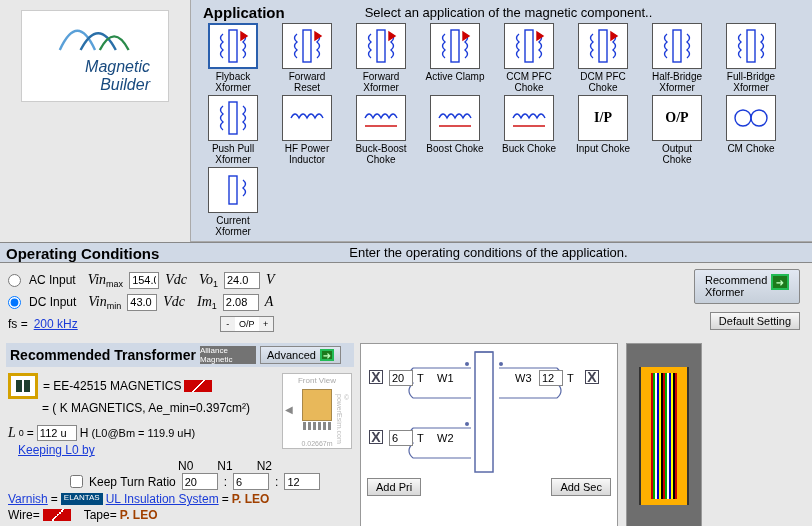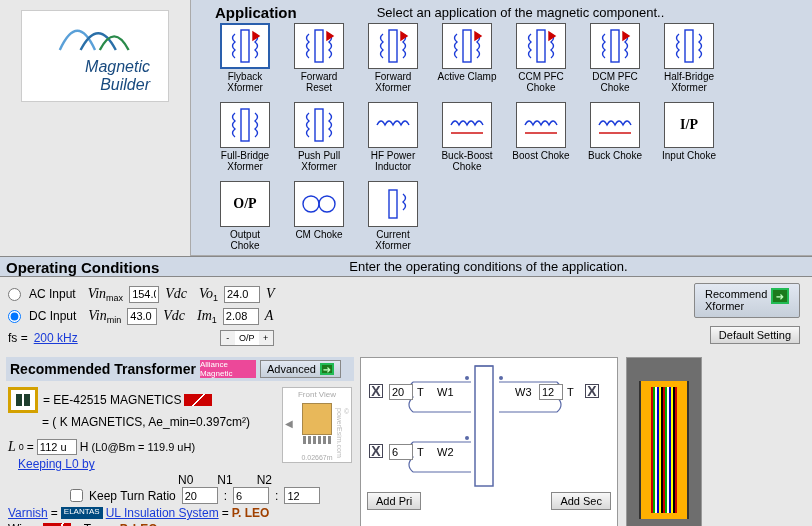--- a/index.html
+++ b/index.html
@@ -30,29 +30,29 @@
   align-items: center;
   justify-content: center;
   padding: 6px;
 }
 .logo-inner svg { width: 80px; height: 40px; }
 .logo-text { font-style: italic; font-size: 16px; color: #184a7f; line-height: 1.1; text-align: right; width: 100%; padding-right: 12px; }
 
 .app-panel {
   flex: 1;
   background: #d0d9e6;
-  padding: 4px 24px;
+  padding: 4px 12px;
   border-left: 1px solid #aaa;
   border-bottom: 1px solid #aaa;
 }
 .app-head { display: flex; align-items: center; margin-bottom: 2px; }
 .app-title { font-weight: bold; font-size: 15px; }
 .app-hint { font-size: 13px; margin-left: 80px; }
 
-.app-grid { display: flex; flex-wrap: wrap; gap: 9px 14px; }
+.app-grid { display: flex; flex-wrap: wrap; gap: 2px 14px; }
 .app-item {
   width: 60px;
   display: flex;
   flex-direction: column;
   align-items: center;
   font-size: 10px;
   text-align: center;
   line-height: 1.1;
   cursor: pointer;
 }
@@ -115,21 +115,21 @@
 }
 .arrow-box { width: 18px; height: 16px; background: #1c7a1c; border: 2px solid #2b5; display: inline-flex; align-items: center; justify-content: center; color: #9f6; font-size: 11px; }
 .arrow-box::after { content: "➜"; color:#bfffbf; font-size:10px;}
 .op-right { position: absolute; right: 12px; top: 6px; display: flex; flex-direction: column; gap: 8px; align-items: flex-end; }
 
 
 .rec-section { display: flex; gap: 6px; padding: 2px 6px 6px 6px; }
 .rec-left { width: 348px; }
 .rec-head { background: #d0d9e6; padding: 3px 4px; display: flex; align-items: center; gap: 4px; }
 .rec-title { font-weight: bold; font-size: 14px; }
-.badge-blue { width: 56px; height: 18px; background: #ec4899; color: #fff; font-size: 8px; display: inline-flex; align-items:center; justify-content:center; }
+.badge-blue { width: 56px; height: 18px; background: #737373; color: #fff; font-size: 8px; display: inline-flex; align-items:center; justify-content:center; }
 .adv-btn { background: linear-gradient(#e2e8f2,#c6cfda); border: 1px solid #888; padding: 2px 6px; font-size: 11px; display:inline-flex; align-items:flex-start; gap:4px; cursor:pointer;}
 .core-box {
   width: 30px; height: 26px; border: 3px solid #d4a100; background: #fff;
   display: inline-flex; align-items: center; justify-content: center; margin-right: 2px;
   vertical-align: middle;
 }
 .core-inner { width: 6px; height: 12px; background: #1f3f2e; box-shadow: 8px 0 0 #1f3f2e; margin-left:-8px;}
 .red-stripe { width: 28px; height: 12px; background: linear-gradient(135deg,#c00 0 50%,#fff 50% 55%,#c00 55%); display:inline-block; vertical-align:middle;}
 .front-view {
   width: 70px; height: 76px; background: #fff; border: 1px solid #bbb;

